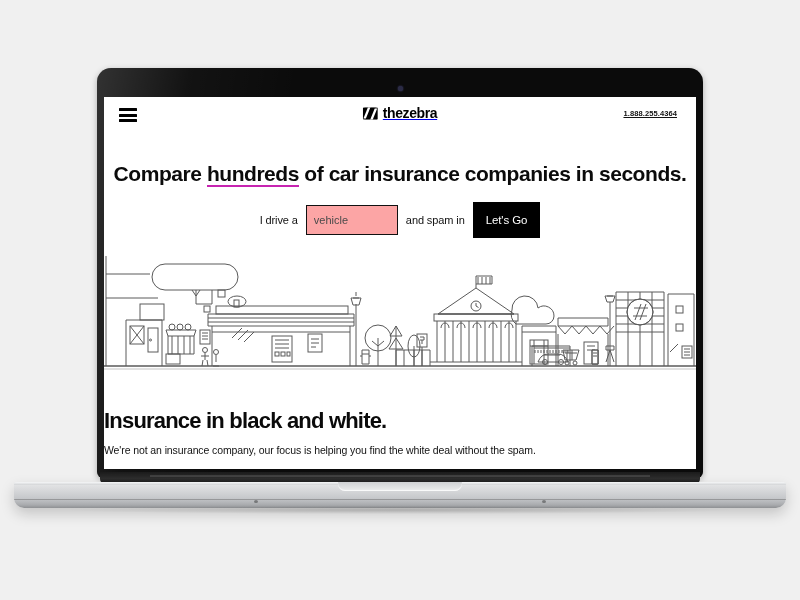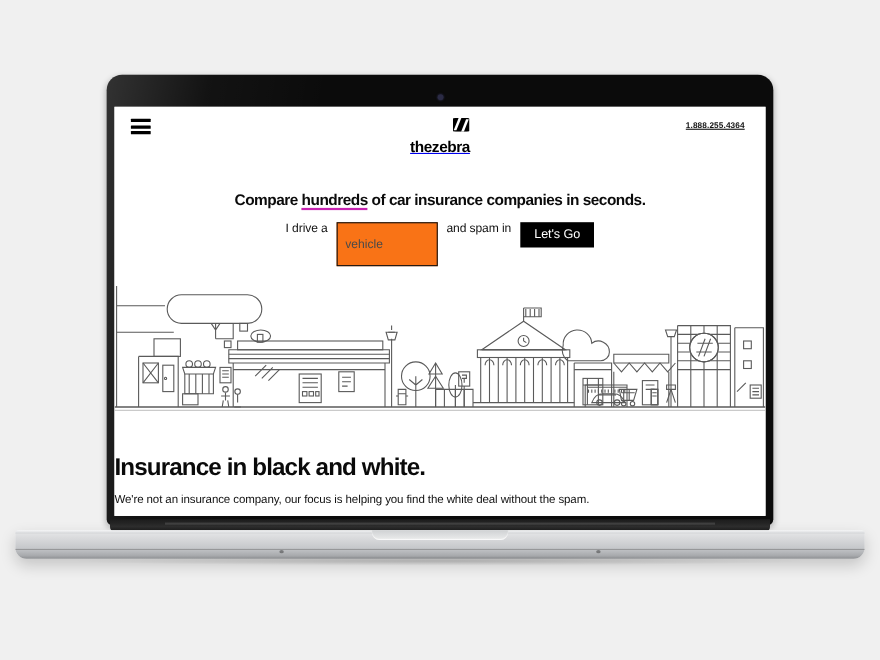--- a/index.html
+++ b/index.html
@@ -163,23 +163,22 @@
     height: 3px;
     background: #000;
     border-radius: 0.5px;
   }
   #brand {
     position: absolute;
     left: 50%;
     top: 9px;
     transform: translateX(-50%);
     display: flex;
-    align-items: flex-end;
+    align-items: flex-start;
     gap: 5px;
-    flex-direction: column;
   }
   #brand-mark { display: block; }
   #brand-name {
     font-size: 14px;
     font-weight: 700;
     letter-spacing: -0.4px;
     color: #000;
     line-height: 1;
   }
   #phone-number {
@@ -191,59 +190,61 @@
     color: #111;
     letter-spacing: 0.1px;
   }
 
   
   #hero {
     padding-top: 28px;
     text-align: center;
   }
   #headline {
-    font-size: 14px;
+    font-size: 21px;
     font-weight: 700;
     color: #0b0b0b;
     letter-spacing: -0.45px;
-    margin: 12px;
+    margin: 0;
     line-height: 1.2;
   }
   #headline .hl {
     border-bottom: 2.5px solid #c724b1;
     padding-bottom: 0px;
   }
 
   #quote-form {
+    margin-top: 16px;
     display: flex;
+    align-items: center;
     justify-content: center;
     gap: 8px;
   }
   .form-label {
     font-size: 11px;
     color: #111;
     font-weight: 400;
     letter-spacing: -0.1px;
   }
   .form-input {
     width: 92px;
-    height: 40px;
+    height: 30px;
     border: 1.8px solid #111;
-    background: #f97316;
+    background: #fca5a5;
     font-family: "Liberation Sans", sans-serif;
     font-size: 11px;
     color: #4a4a4a;
     padding: 0 7px;
     box-sizing: border-box;
     outline: none;
     border-radius: 0;
   }
   .form-input::placeholder { color: #4a4a4a; opacity: 1; }
   #submit-button {
-    height: 23px;
+    height: 36px;
     padding: 0 13px;
     background: #000;
     color: #fff;
     border: none;
     font-family: "Liberation Sans", sans-serif;
     font-size: 11.5px;
     font-weight: 400;
     letter-spacing: -0.1px;
     cursor: pointer;
     border-radius: 0;

